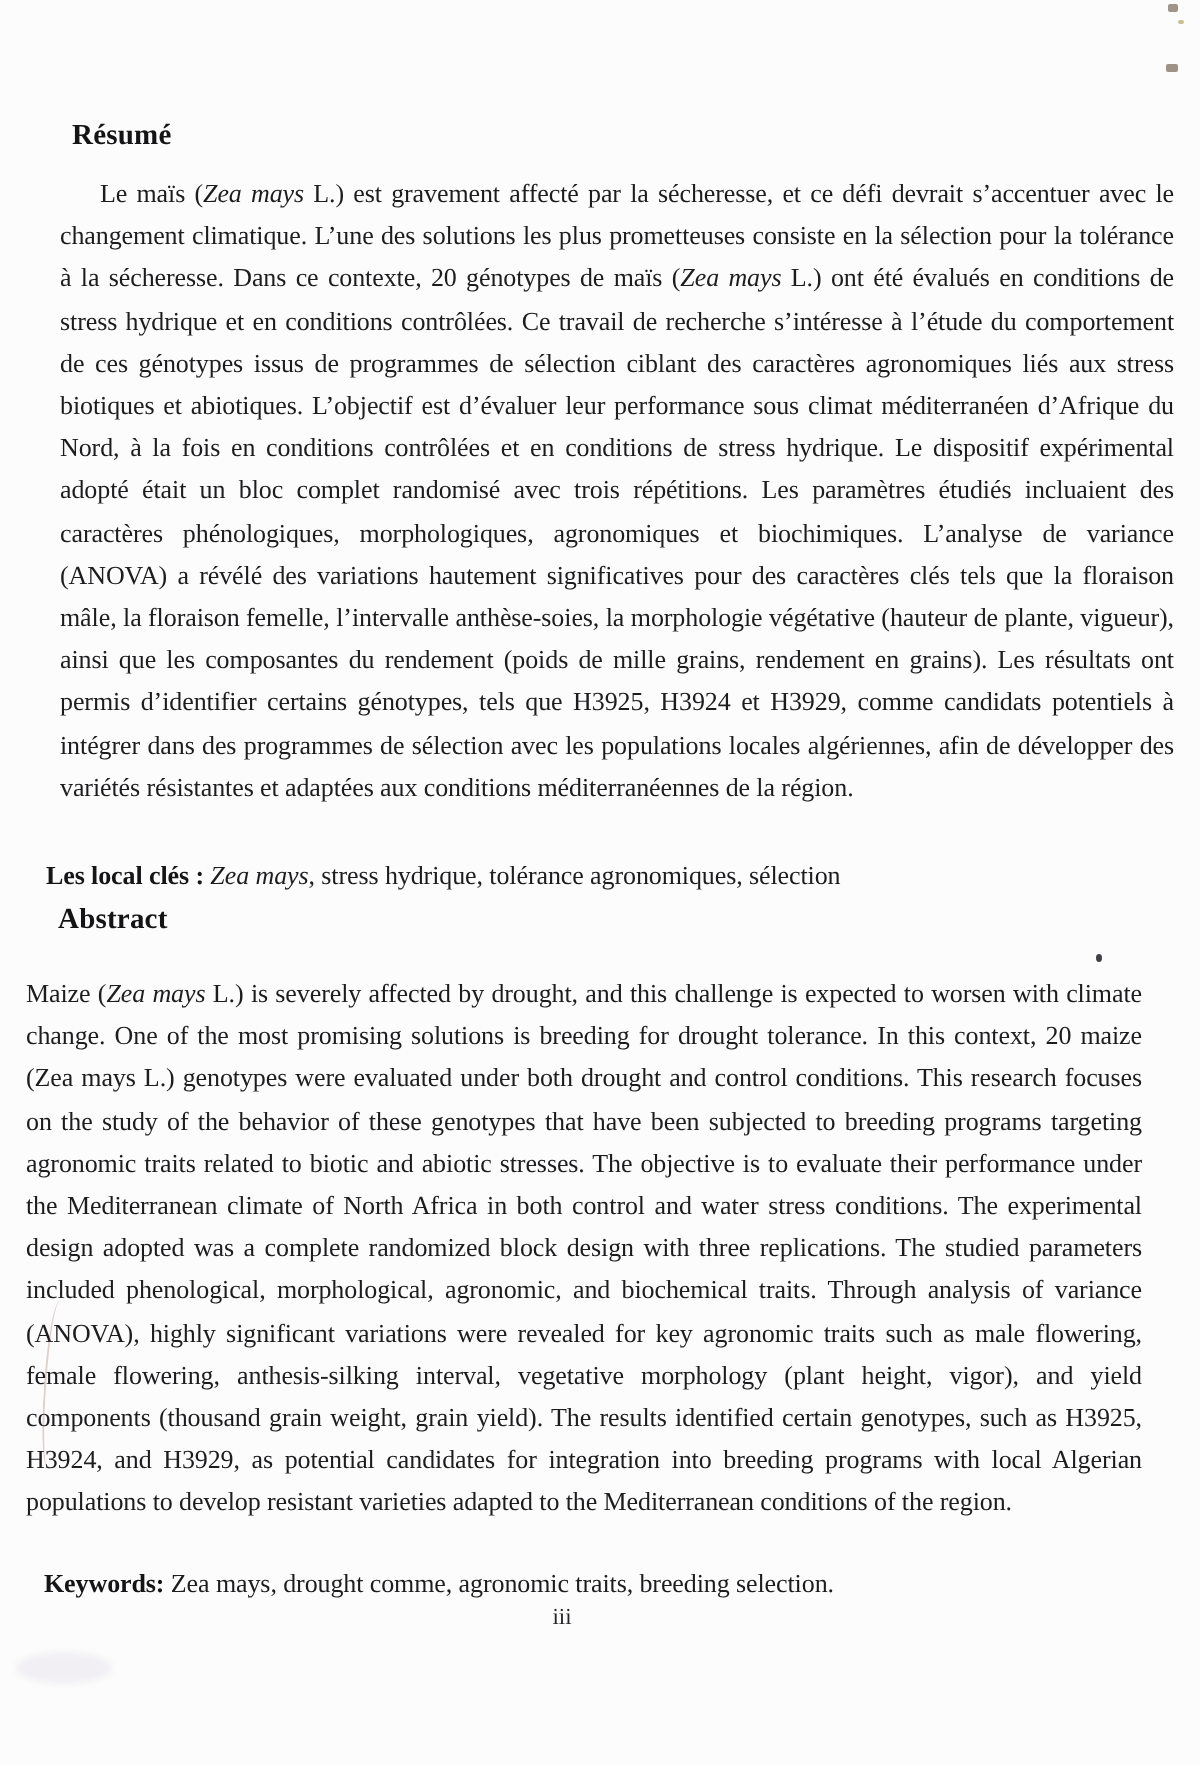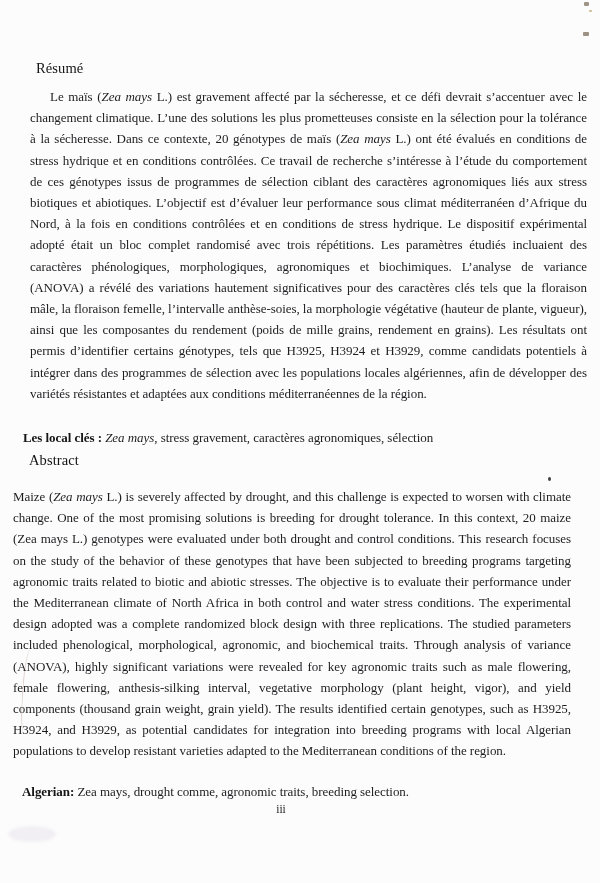--- a/index.html
+++ b/index.html
@@ -7,21 +7,21 @@
     width:600px;height:883px;
     background:#fcfcfc;
     font-family:"Liberation Serif","DejaVu Serif",serif;
     color:#1d1d20;
     position:relative;
     overflow:hidden;
   }
   .page{position:absolute;inset:0;}
   h1{
     font-size:14.5px;
-    font-weight:normal;
+    font-weight:bold;
     color:#141416;
     margin:0;
     letter-spacing:.1px;
   }
   #resume-h{position:absolute;left:36px;top:60px;}
   #abstract-h{position:absolute;left:29px;top:452px;}
   p{
     margin:0;
     font-size:13px;
     line-height:21.2px;
@@ -66,27 +66,27 @@
 </style>
 </head>
 <body>
 
 <div class="page">
 
   <h1 id="resume-h">Résumé</h1>
 
   <p id="resume-p"><span>Le maïs (</span><i>Zea mays</i><span> L.) est gravement affecté par la sécheresse, et ce défi devrait s’accentuer avec le changement climatique. L’une des solutions les plus prometteuses consiste en la sélection pour la tolérance à la sécheresse. Dans ce contexte, 20 génotypes de maïs (</span><i>Zea mays</i><span> L.) ont été évalués en conditions de stress hydrique et en conditions contrôlées. Ce travail de recherche s’intéresse à l’étude du comportement de ces génotypes issus de programmes de sélection ciblant des caractères agronomiques liés aux stress biotiques et abiotiques. L’objectif est d’évaluer leur performance sous climat méditerranéen d’Afrique du Nord, à la fois en conditions contrôlées et en conditions de stress hydrique. Le dispositif expérimental adopté était un bloc complet randomisé avec trois répétitions. Les paramètres étudiés incluaient des caractères phénologiques, morphologiques, agronomiques et biochimiques. L’analyse de variance (ANOVA) a révélé des variations hautement significatives pour des caractères clés tels que la floraison mâle, la floraison femelle, l’intervalle anthèse-soies, la morphologie végétative (hauteur de plante, vigueur), ainsi que les composantes du rendement (poids de mille grains, rendement en grains). Les résultats ont permis d’identifier certains génotypes, tels que H3925, H3924 et H3929, comme candidats potentiels à intégrer dans des programmes de sélection avec les populations locales algériennes, afin de développer des variétés résistantes et adaptées aux conditions méditerranéennes de la région.</span></p>
 
-  <p id="mots-cles"><b>Les local clés :</b><i> Zea mays</i><span>, stress gravement, caractères agronomiques, sélection</span></p>
+  <p id="mots-cles"><b>Les local clés :</b><i> Zea mays</i><span>, stress hydrique, tolérance agronomiques, sélection</span></p>
 
   <h1 id="abstract-h">Abstract</h1>
 
   <p id="abstract-p"><span>Maize (</span><i>Zea mays</i><span> L.) is severely affected by drought, and this challenge is expected to worsen with climate change. One of the most promising solutions is breeding for drought tolerance. In this context, 20 maize (Zea mays L.) genotypes were evaluated under both drought and control conditions. This research focuses on the study of the behavior of these genotypes that have been subjected to breeding programs targeting agronomic traits related to biotic and abiotic stresses. The objective is to evaluate their performance under the Mediterranean climate of North Africa in both control and water stress conditions. The experimental design adopted was a complete randomized block design with three replications. The studied parameters included phenological, morphological, agronomic, and biochemical traits. Through analysis of variance (ANOVA), highly significant variations were revealed for key agronomic traits such as male flowering, female flowering, anthesis-silking interval, vegetative morphology (plant height, vigor), and yield components (thousand grain weight, grain yield). The results identified certain genotypes, such as H3925, H3924, and H3929, as potential candidates for integration into breeding programs with local Algerian populations to develop resistant varieties adapted to the Mediterranean conditions of the region.</span></p>
 
-  <p id="keywords"><b>Algerian:</b><span> Zea mays, drought comme, agronomic traits, breeding selection.</span></p>
+  <p id="keywords"><b>Keywords:</b><span> Zea mays, drought comme, agronomic traits, breeding selection.</span></p>
 
   <div id="page-num">iii</div>
 
   <div id="spk1" class="artifact"></div>
   <div id="spk2" class="artifact"></div>
   <div id="spk3" class="artifact"></div>
   <div id="ink-dot" class="artifact"></div>
   <div id="scratch" class="artifact"></div>
   <div id="smudge" class="artifact"></div>
 

